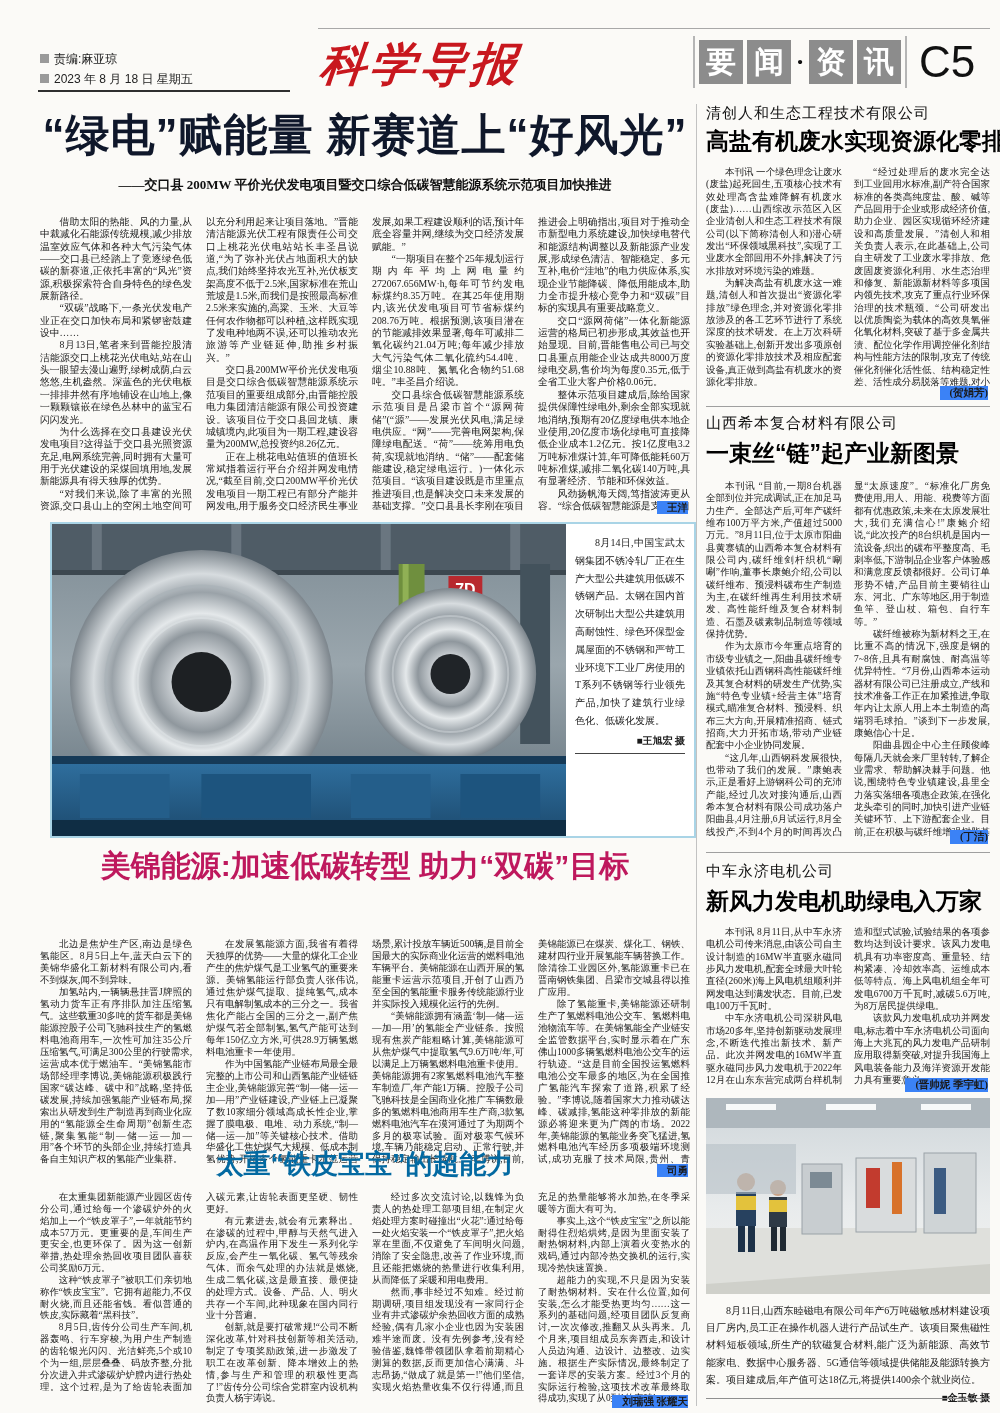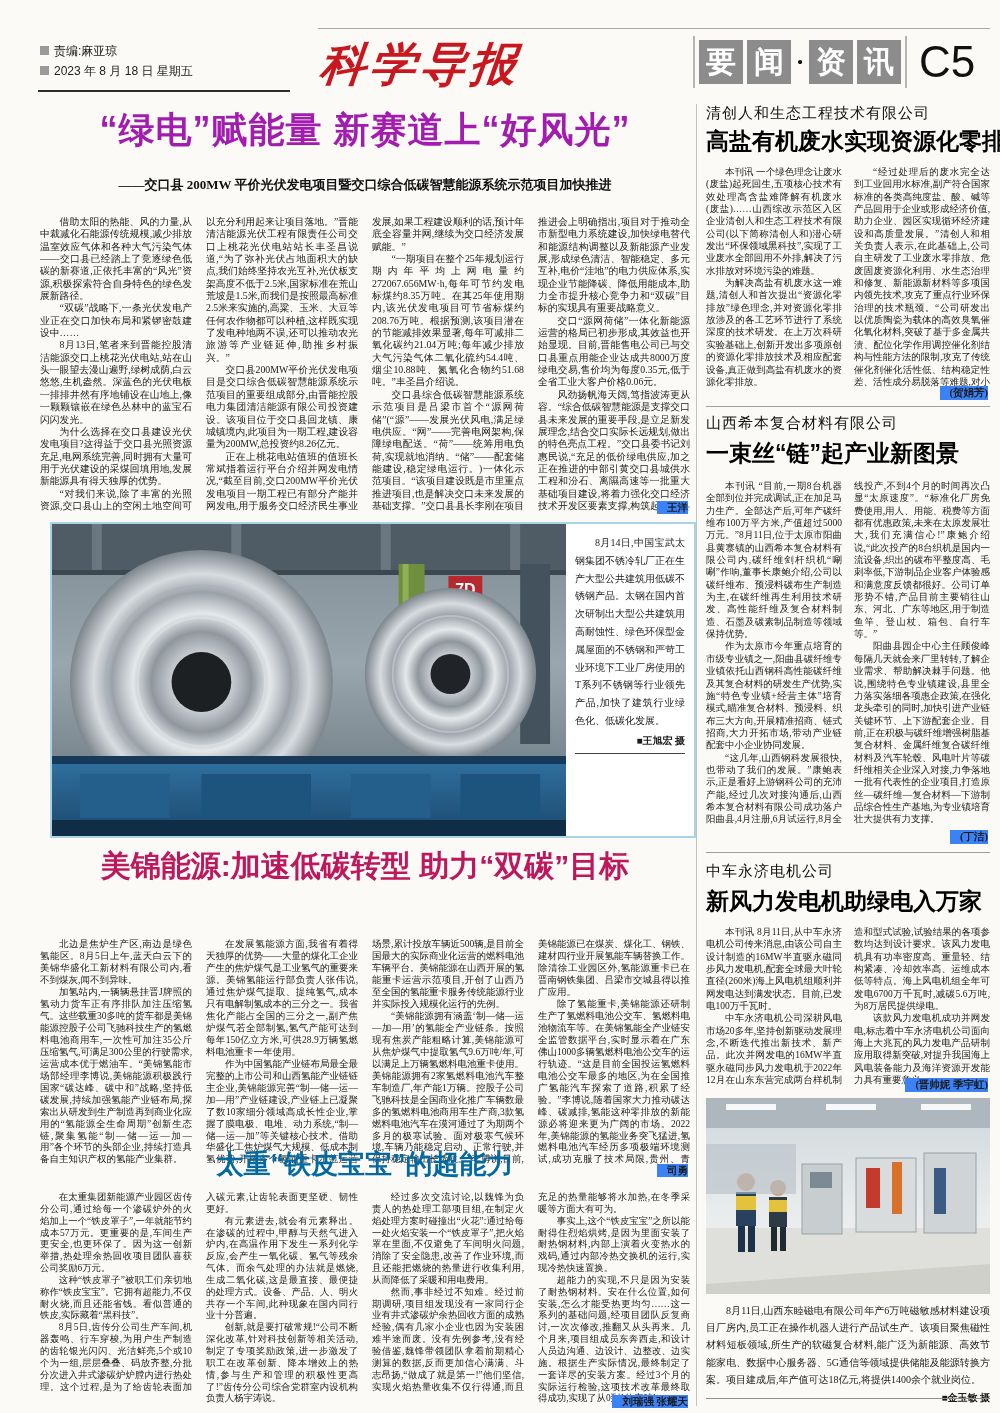--- a/index.html
+++ b/index.html
@@ -1,33 +1,33 @@
 <!DOCTYPE html>
 <html><head>
 <meta charset="utf-8">
 <style>
   * { margin:0; padding:0; box-sizing:border-box; }
   html,body { width:1000px; height:1413px; }
   body { background:#fbfaf7; font-family:"Liberation Serif","DejaVu Serif",serif; color:#1a1a1a; position:relative; overflow:hidden; }
   .abs { position:absolute; }
 
   
-  .ed-block { left:40px; top:42px; width:250px; font-size:12px; line-height:1.65; font-family:"Liberation Sans",sans-serif; color:#222; }
+  .ed-block { left:40px; top:50px; width:250px; font-size:12px; line-height:1.65; font-family:"Liberation Sans",sans-serif; color:#222; }
   .ed-block .sq { display:inline-block; width:9px; height:9px; background:#9a9a9a; margin-right:5px; vertical-align:baseline; }
   .ed-underline { left:38px; top:90px; width:252px; height:2px; background:#2f2f2f; }
   .top-rule { left:318px; top:28px; width:672px; height:1px; background:#a8a8a8; }
   .masthead { left:320px; top:34px; width:300px; text-align:left; font-size:46px; font-weight:bold; font-style:italic; color:#c8171e; font-family:"DejaVu Serif",serif; letter-spacing:4px; transform:skewX(-6deg); }
   .section-badge { left:693px; top:36px; width:300px; display:flex; align-items:center; gap:4px; }
   .vbar { width:2px; height:52px; background:#b5b5b5; }
   .badge-box { width:44px; height:44px; background:#8c8c8c; color:#fff; font-family:"Liberation Sans",sans-serif; font-weight:bold; font-size:30px; display:flex; align-items:center; justify-content:center; }
   .badge-dot { font-size:26px; font-weight:bold; color:#111; width:10px; text-align:center; }
   .page-no { font-family:"Liberation Sans",sans-serif; font-size:44px; color:#111; margin-left:8px; }
 
   
-  .hl-main { left:40px; top:106px; width:650px; text-align:center; font-family:"Liberation Sans",sans-serif; font-weight:bold; font-size:36px; letter-spacing:1px; color:#a21caf; white-space:nowrap; }
+  .hl-main { left:40px; top:106px; width:650px; text-align:center; font-family:"Liberation Sans",sans-serif; font-weight:bold; font-size:44px; letter-spacing:1px; color:#0f172a; white-space:nowrap; }
   .hl-sub { left:40px; top:176px; width:650px; text-align:center; font-weight:bold; font-size:13px; color:#111; }
   .body-cols { text-align:justify; overflow:hidden; }
   .body-cols p { text-indent:2em; }
   .cols4 { column-count:4; column-gap:14px; }
   .cols2 { column-count:2; column-gap:12px; }
   .lead-body { left:40px; top:216px; width:650px; height:298px; font-size:9.8px; line-height:1.26; }
   .byline-pin { position:absolute; right:2px; bottom:0; background:#3b82f6; font-weight:bold; font-size:10.5px; padding-left:10px; }
 
   
   .photo-frame { left:50px; top:522px; width:646px; height:316px; border:2px solid #a9d4e6; background:#fff; display:flex; }
@@ -85,20 +85,21 @@
   <p>借助太阳的热能、风的力量,从中裁减化石能源传统规模,减少排放温室效应气体和各种大气污染气体——交口县已经踏上了竞逐绿色低碳的新赛道,正依托丰富的“风光”资源,积极探索符合自身特色的绿色发展新路径。</p>
     <p>“双碳”战略下,一条光伏发电产业正在交口加快布局和紧锣密鼓建设中……</p>
     <p>8月13日,笔者来到晋能控股清洁能源交口上桃花光伏电站,站在山头一眼望去漫山遍野,绿树成荫,白云悠悠,生机盎然。深蓝色的光伏电板一排排井然有序地铺设在山地上,像一颗颗镶嵌在绿色丛林中的蓝宝石闪闪发光。</p>
     <p>为什么选择在交口县建设光伏发电项目?这得益于交口县光照资源充足,电网系统完善,同时拥有大量可用于光伏建设的采煤回填用地,发展新能源具有得天独厚的优势。</p>
     <p>“对我们来说,除了丰富的光照资源,交口县山上的空闲土地空间可以充分利用起来让项目落地。”晋能清洁能源光伏工程有限责任公司交口上桃花光伏电站站长丰圣昌说道,“为了弥补光伏占地面积大的缺点,我们始终坚持农光互补,光伏板支架高度不低于2.5米,国家标准在荒山荒坡是1.5米,而我们是按照最高标准2.5米来实施的,高粱、玉米、大豆等任何农作物都可以种植,这样既实现了发电种地两不误,还可以推动农光旅游等产业链延伸,助推乡村振兴。”</p>
     <p>交口县200MW平价光伏发电项目是交口综合低碳智慧能源系统示范项目的重要组成部分,由晋能控股电力集团清洁能源有限公司投资建设。该项目位于交口县回龙镇、康城镇境内,此项目为一期工程,建设容量为200MW,总投资约8.26亿元。</p>
     <p>正在上桃花电站值班的值班长常斌指着运行平台介绍并网发电情况,“截至目前,交口200MW平价光伏发电项目一期工程已有部分产能并网发电,用于服务交口经济民生事业发展,如果工程建设顺利的话,预计年底全容量并网,继续为交口经济发展赋能。”</p>
     <p>“一期项目在整个25年规划运行期内年平均上网电量约272067.656MW·h,每年可节约发电标煤约8.35万吨。在其25年使用期内,该光伏发电项目可节省标煤约208.76万吨。根据预测,该项目潜在的节能减排效果显著,每年可减排二氧化碳约21.04万吨;每年减少排放大气污染气体二氧化硫约54.4吨、烟尘10.88吨、氮氧化合物约51.68吨。”丰圣昌介绍说。</p>
     <p>交口县综合低碳智慧能源系统示范项目是吕梁市首个“源网荷储”(“源”——发展光伏风电,满足绿电供应。“网”——完善电网架构,保障绿电配送。“荷”——统筹用电负荷,实现就地消纳。“储”——配套储能建设,稳定绿电运行。)一体化示范项目。“该项目建设既是市里重点推进项目,也是解决交口未来发展的基础支撑。”交口县县长李刚在项目推进会上明确指出,项目对于推动全市新型电力系统建设,加快绿电替代和能源结构调整以及新能源产业发展,形成绿色清洁、智能稳定、多元互补,电价“洼地”的电力供应体系,实现企业节能降碳、降低用能成本,助力全市提升核心竞争力和“双碳”目标的实现具有重要战略意义。</p>
     <p>交口“源网荷储”一体化新能源运营的格局已初步形成,其效益也开始显现。目前,晋能售电公司已与交口县重点用能企业达成共8000万度绿电交易,售价均为每度0.35元,低于全省工业大客户价格0.06元。</p>
+    <p>整体示范项目建成后,除给国家提供保障性绿电外,剩余全部实现就地消纳,预期有20亿度绿电供本地企业使用,20亿度市场化绿电可直接降低企业成本1.2亿元。按1亿度电3.2万吨标准煤计算,年可降低能耗60万吨标准煤,减排二氧化碳140万吨,具有显著经济、节能和环保效益。</p>
     <p>风劲扬帆海天阔,笃指波涛更从容。“综合低碳智慧能源是支撑交口县未来发展的重要手段,是立足新发展理念,结合交口实际长远规划,做出的特色亮点工程。”交口县委书记刘惠民说,“充足的低价绿电供应,加之正在推进的中部引黄交口县城供水工程和汾石、离隰高速等一批重大基础项目建设,将着力强化交口经济技术开发区要素支撑,构筑起交口县加速发展的‘电价洼地’‘环境佳地’和‘发展高地’,助力更多的大项目落户交口,为吕梁能源革命和高质量发展提供交口样本,作出交口贡献。”</p>
     <span class="byline-pin">王洋</span>
 </div>
 
 <div class="abs photo-frame">
   <div class="photo-art">
     <svg viewBox="0 0 516 312" preserveAspectRatio="none">
       <defs>
         <linearGradient id="hall" x1="0" y1="0" x2="0" y2="1">
           <stop offset="0" stop-color="#7d8b94"></stop>
@@ -191,20 +192,21 @@
 </div>
 
 <div class="abs h-rule" style="left:706px; top:406px;"></div>
 
 <div class="abs r-kicker" style="left:706px; top:414px;">山西希本复合材料有限公司</div>
 <div class="abs r-headline" style="left:706px; top:438px;">一束丝“链”起产业新图景</div>
 <div class="abs r-body body-cols cols2" style="left:706px; top:480px; height:364px;">
   <p>本刊讯  “目前,一期8台机器全部到位并完成调试,正在加足马力生产。全部达产后,可年产碳纤维布100万平方米,产值超过5000万元。”8月11日,位于太原市阳曲县黄寨镇的山西希本复合材料有限公司内,碳纤维剑杆织机“唰唰”作响,董事长康鲍介绍,公司以碳纤维布、预浸料碳布生产制造为主,在碳纤维再生利用技术研发、高性能纤维及复合材料制造、石墨及碳素制品制造等领域保持优势。</p>
     <p>作为太原市今年重点培育的市级专业镇之一,阳曲县碳纤维专业镇依托山西钢科高性能碳纤维及其复合材料的研发生产优势,实施“特色专业镇+经营主体”培育模式,瞄准复合材料、预浸料、织布三大方向,开展精准招商、链式招商,大力开拓市场,带动产业链配套中小企业协同发展。</p>
     <p>“这几年,山西钢科发展很快,也带动了我们的发展。”康鲍表示,正是看好上游钢科公司的充沛产能,经过几次对接沟通后,山西希本复合材料有限公司成功落户阳曲县,4月注册,6月试运行,8月全线投产,不到4个月的时间再次凸显“太原速度”。“标准化厂房免费使用,用人、用能、税费等方面都有优惠政策,未来在太原发展壮大,我们充满信心!”康鲍介绍说,“此次投产的8台织机是国内一流设备,织出的碳布平整度高、毛刺率低,下游制品企业客户体验感和满意度反馈都很好。公司订单形势不错,产品目前主要销往山东、河北、广东等地区,用于制造鱼竿、登山杖、箱包、自行车等。”</p>
+    <p>碳纤维被称为新材料之王,在比重不高的情况下,强度是钢的7~8倍,且具有耐腐蚀、耐高温等优异特性。“7月份,山西希本运动器材有限公司已注册成立,产线和技术准备工作正在加紧推进,争取年内让太原人用上本土制造的高端羽毛球拍。”谈到下一步发展,康鲍信心十足。</p>
     <p>阳曲县园企中心主任顾俊峰每隔几天就会来厂里转转,了解企业需求、帮助解决棘手问题。他说,围绕特色专业镇建设,县里全力落实落细各项惠企政策,在强化龙头牵引的同时,加快引进产业链关键环节、上下游配套企业。目前,正在积极与碳纤维增强树脂基复合材料、金属纤维复合碳纤维材料及汽车轮毂、风电叶片等碳纤维相关企业深入对接,力争落地一批有代表性的企业项目,打造原丝—碳纤维—复合材料—下游制品综合性生产基地,为专业镇培育壮大提供有力支撑。</p>
     <span class="byline-pin">(丁洁)</span>
 </div>
 
 <div class="abs h-rule" style="left:706px; top:852px;"></div>
 
 <div class="abs r-kicker" style="left:706px; top:862px;">中车永济电机公司</div>
 <div class="abs r-headline" style="left:706px; top:886px;">新风力发电机助绿电入万家</div>
 <div class="abs r-body body-cols cols2" style="left:706px; top:926px; height:166px;">
   <p>本刊讯  8月11日,从中车永济电机公司传来消息,由该公司自主设计制造的16MW半直驱永磁同步风力发电机,配套全球最大叶轮直径(260米)海上风电机组顺利并网发电达到满发状态。目前,已发电100万千瓦时。</p>

